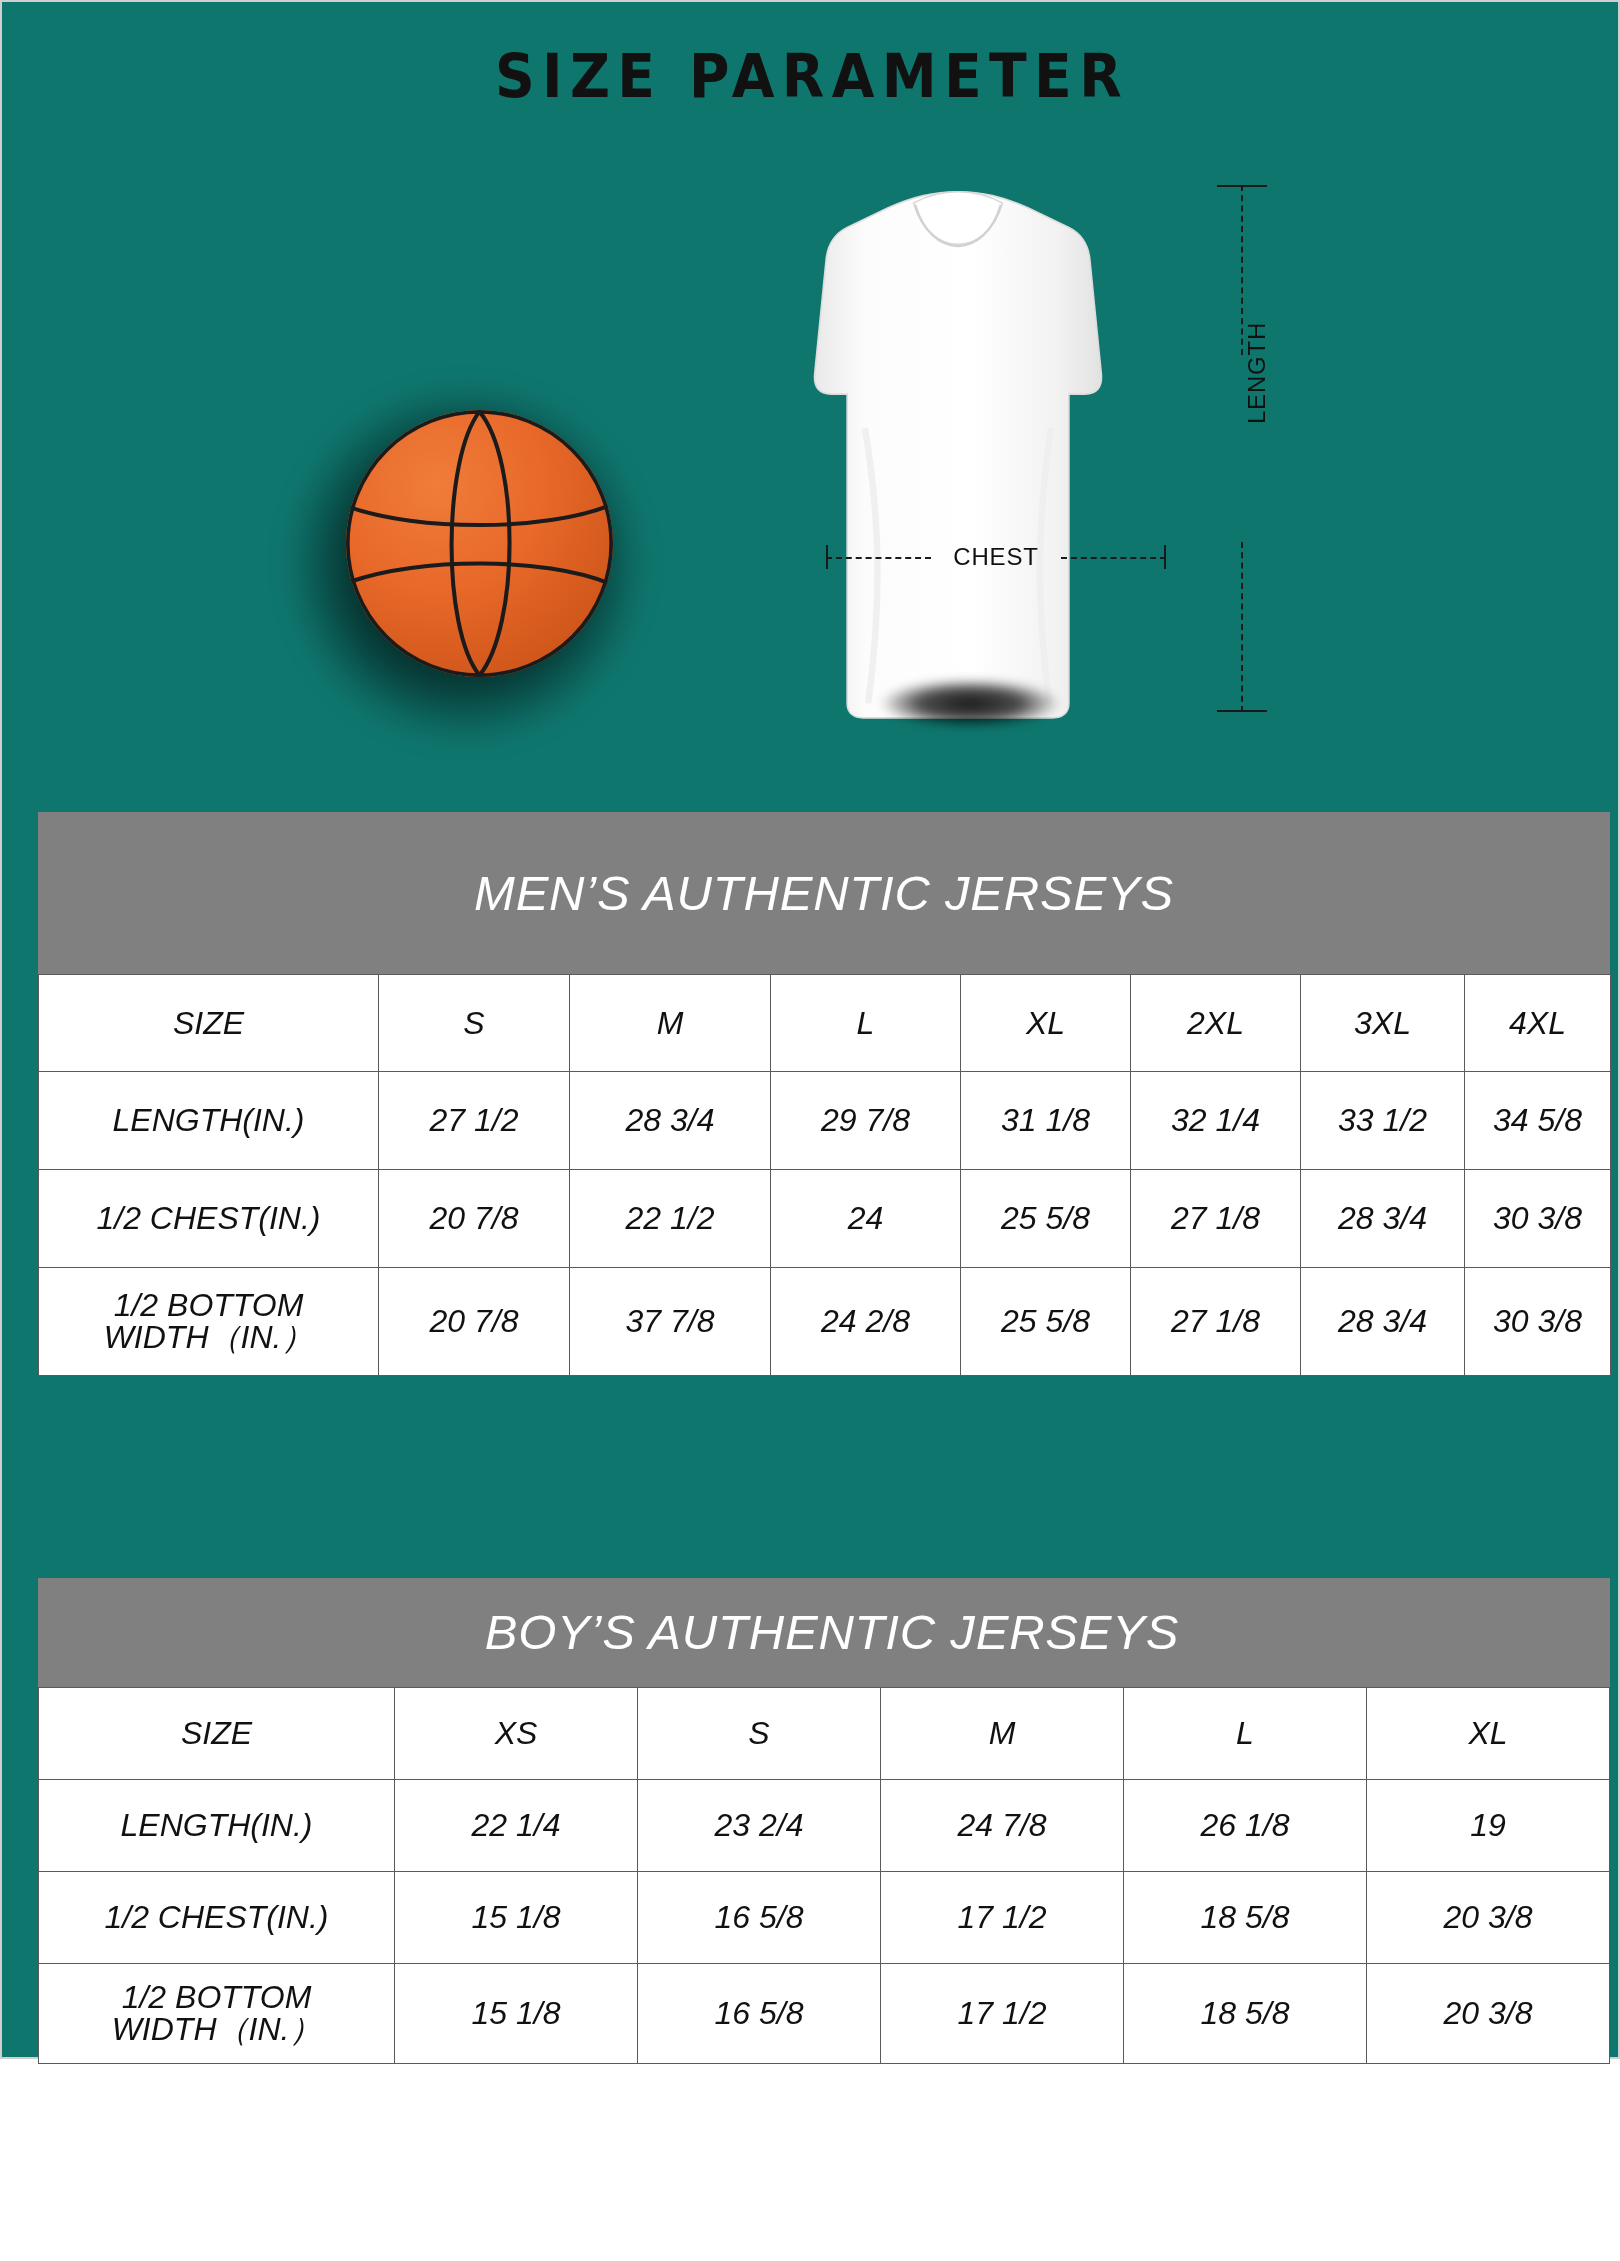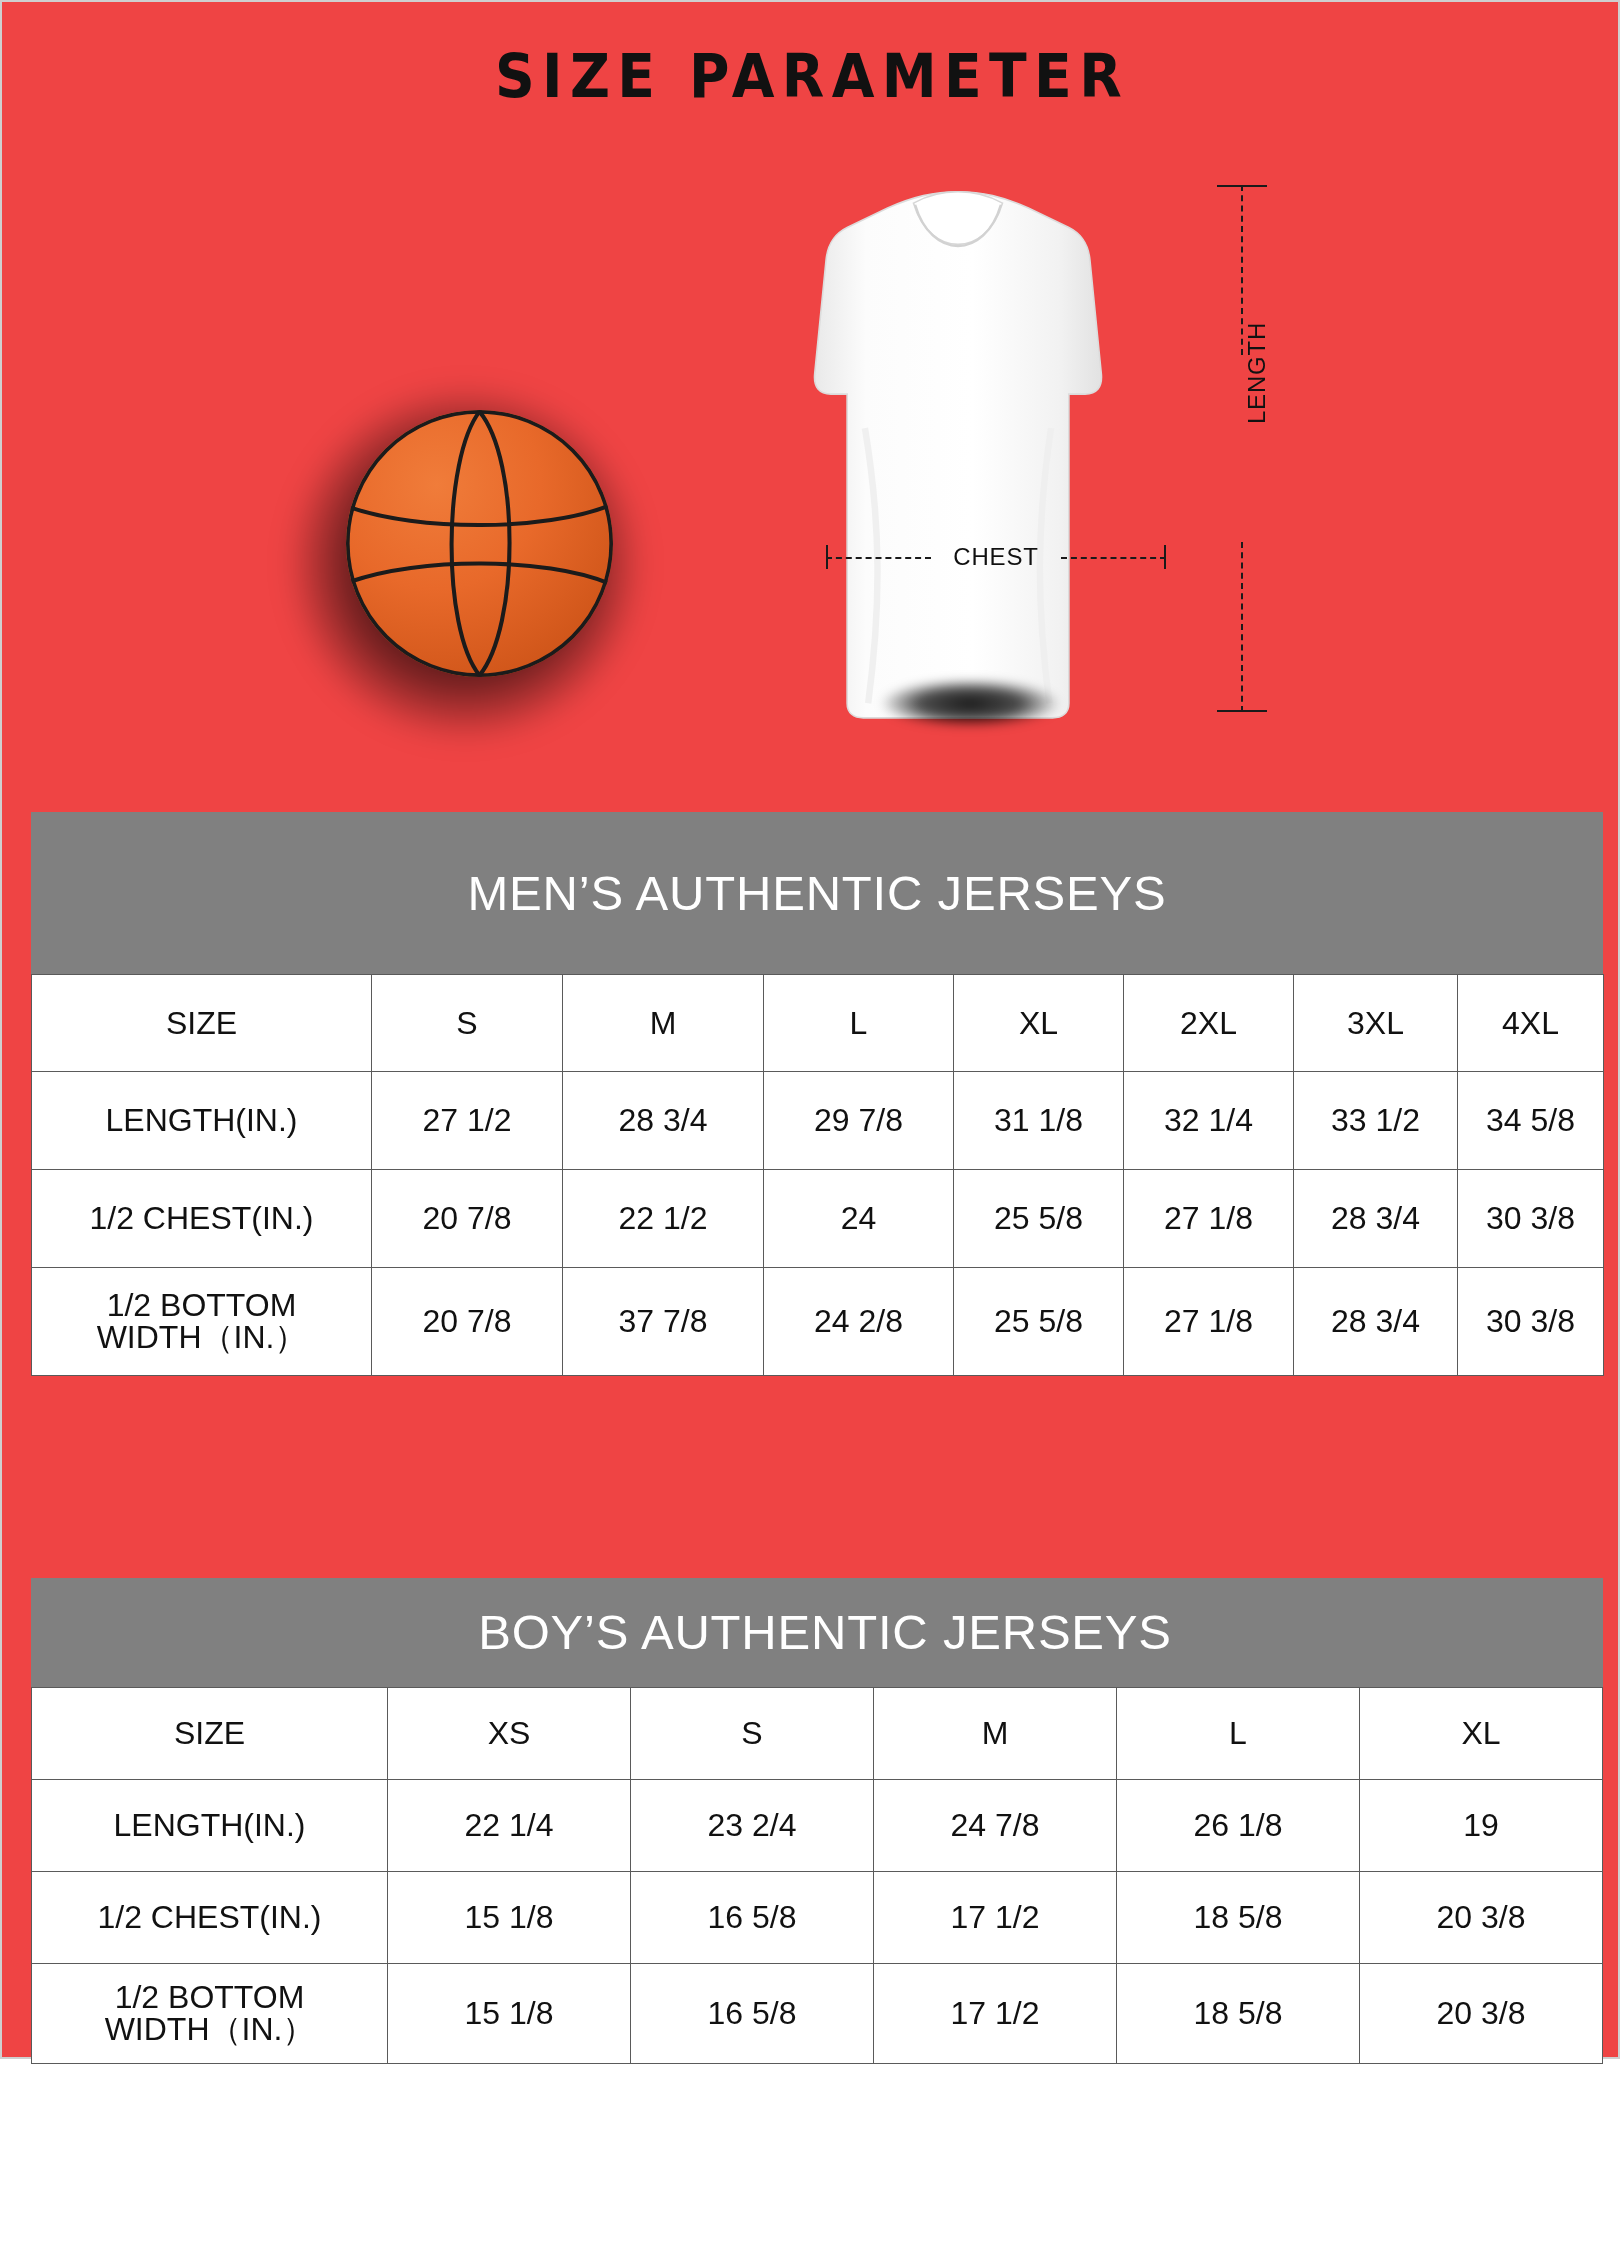--- a/index.html
+++ b/index.html
@@ -14,21 +14,21 @@
     color: #000000;
     position: relative;
     overflow: hidden;
   }
   .page {
     width: 1620px;
     height: 2059px;
     position: relative;
     box-sizing: border-box;
     border: 2.4px solid #cfcfcf;
-    background: #ef4444;
+    background: #0f766e;
   }
 
   
   .title {
     position: absolute;
     top: 39px;
     left: 0;
     width: 1620px;
     text-align: center;
     font-family: "DejaVu Sans", sans-serif;
@@ -163,21 +163,21 @@
     top: 174px;
     width: 178px;
     text-align: center;
     font-size: 24px;
     letter-spacing: 0.8px;
     color: #111;
     transform: rotate(-90deg);
   }
 
   
-  .table-block { position: absolute; left: 29px; width: 1572px; }
+  .table-block { position: absolute; left: 36px; width: 1572px; font-style: italic; }
   .table-head {
     background: #808080;
     color: #ffffff;
     text-align: center;
     font-size: 49px;
     letter-spacing: 0.8px;
     box-sizing: border-box;
   }
   table.size-table {
     border-collapse: collapse;

